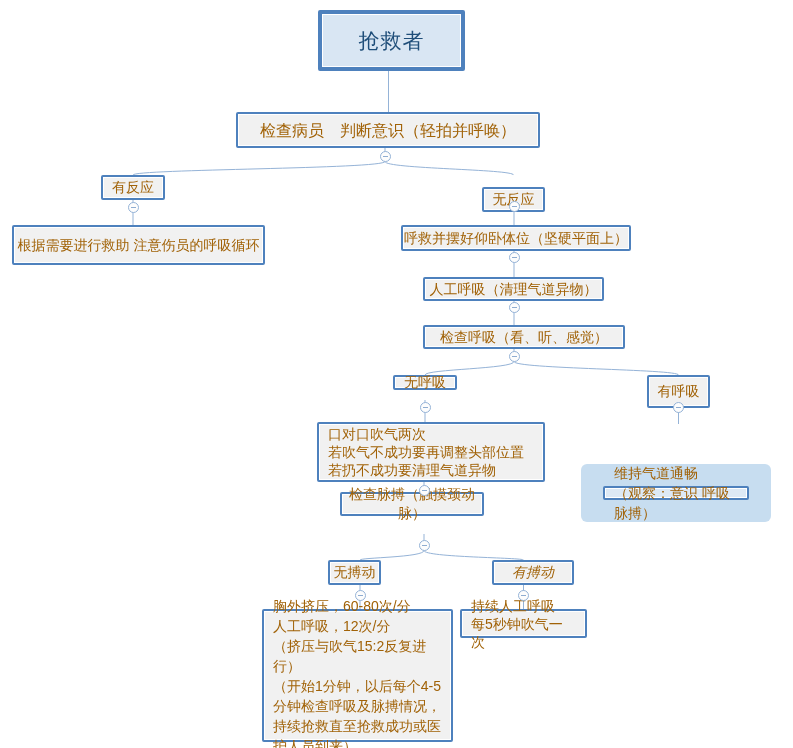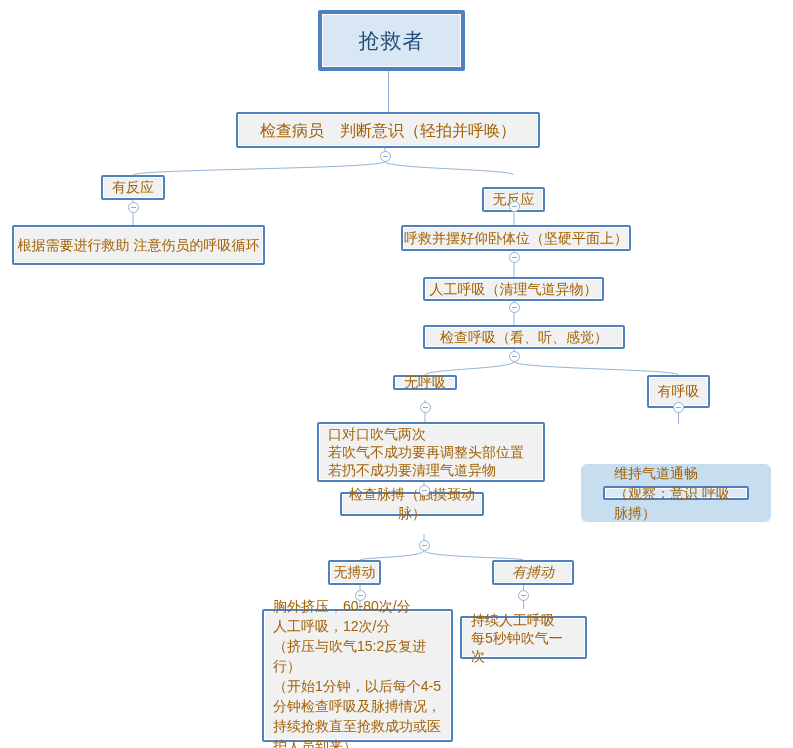--- a/index.html
+++ b/index.html
@@ -36,21 +36,21 @@
   .glow{
     position:absolute;box-sizing:border-box;background:#c7ddf0;
     border-radius:6px;padding:22px;margin-top:45px;
   }
   #g-maintain{left:581px;top:419px;width:190px;height:58px;}
   #n-maintain{position:relative;width:100%;height:100%;background:#dde9f5;line-height:20px;}
   #n-pulse-check{left:340px;top:492px;width:144px;height:24px;}
   #n-no-pulse{left:328px;top:560px;width:53px;height:25px;}
   #n-pulse{left:492px;top:560px;width:82px;height:25px;font-style:italic;}
   #n-cpr{left:262px;top:609px;width:191px;height:133px;line-height:20px;}
-  #n-rescue{left:460px;top:609px;width:127px;height:43px;line-height:18px;margin-top:7px;}
+  #n-rescue{left:460px;top:609px;width:127px;height:29px;line-height:18px;}
   .toggle{
     position:absolute;width:11px;height:11px;box-sizing:border-box;
     border:1px solid #95b3d7;border-radius:50%;background:#fdfdfd;
   }
   .toggle::after{
     content:"";position:absolute;left:2px;right:2px;top:4px;
     border-top:1px solid #8fadd1;
   }
 </style>
 </head>

